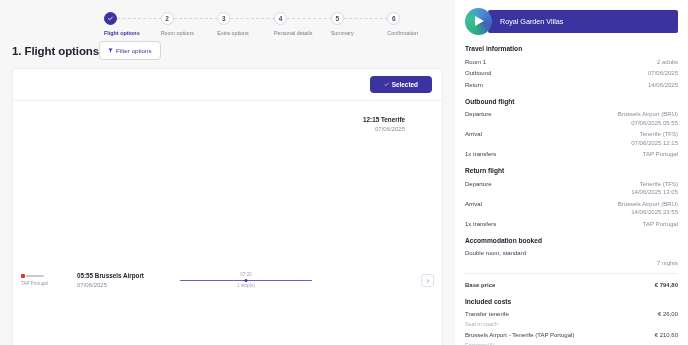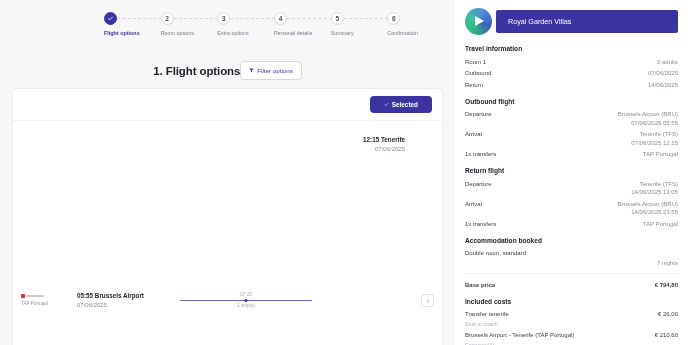--- a/index.html
+++ b/index.html
@@ -63,22 +63,22 @@
     line-height: 7px;
     color: #7b7b8c;
     max-width: 46px;
   }
   .step.done .lbl { color: #3b33a0; font-weight: 600; }
 
   
   .section-row {
     display: flex;
     align-items: center;
-    justify-content: center;
-    margin: 24px 0 8px 0;
+    justify-content: flex-start;
+    margin: 4px 0 8px 0;
     padding: 0 4px 0 4px;
   }
   .section-title {
     font-size: 11.5px;
     font-weight: 700;
     color: #23232f;
     letter-spacing: -0.1px;
   }
   .filter-btn {
     border: 1px solid #d7d7e0;
@@ -191,21 +191,21 @@
   }
   .chev { width: 4px; height: 4px; display:block; }
 
   
   .right {
     width: 233px; height: 345px;
     background: #ffffff;
     padding: 8px 10px 0 10px;
     position: relative;
   }
-  .hotel-head { display: flex; align-items: center; gap: 8px; margin-bottom: 10px; }
+  .hotel-head { display: flex; align-items: center; gap: 0; margin-bottom: 10px; }
   .hotel-logo {
     width: 27px; height: 27px; border-radius: 50%;
     background: conic-gradient(from 200deg, #2fb37f, #3fbf9b, #4a8fd6, #3f5fc0, #2fb37f);
     position: relative;
     flex: 0 0 27px;
     z-index: 2;
   }
   .hotel-logo::after {
     content: "";
     position: absolute;

